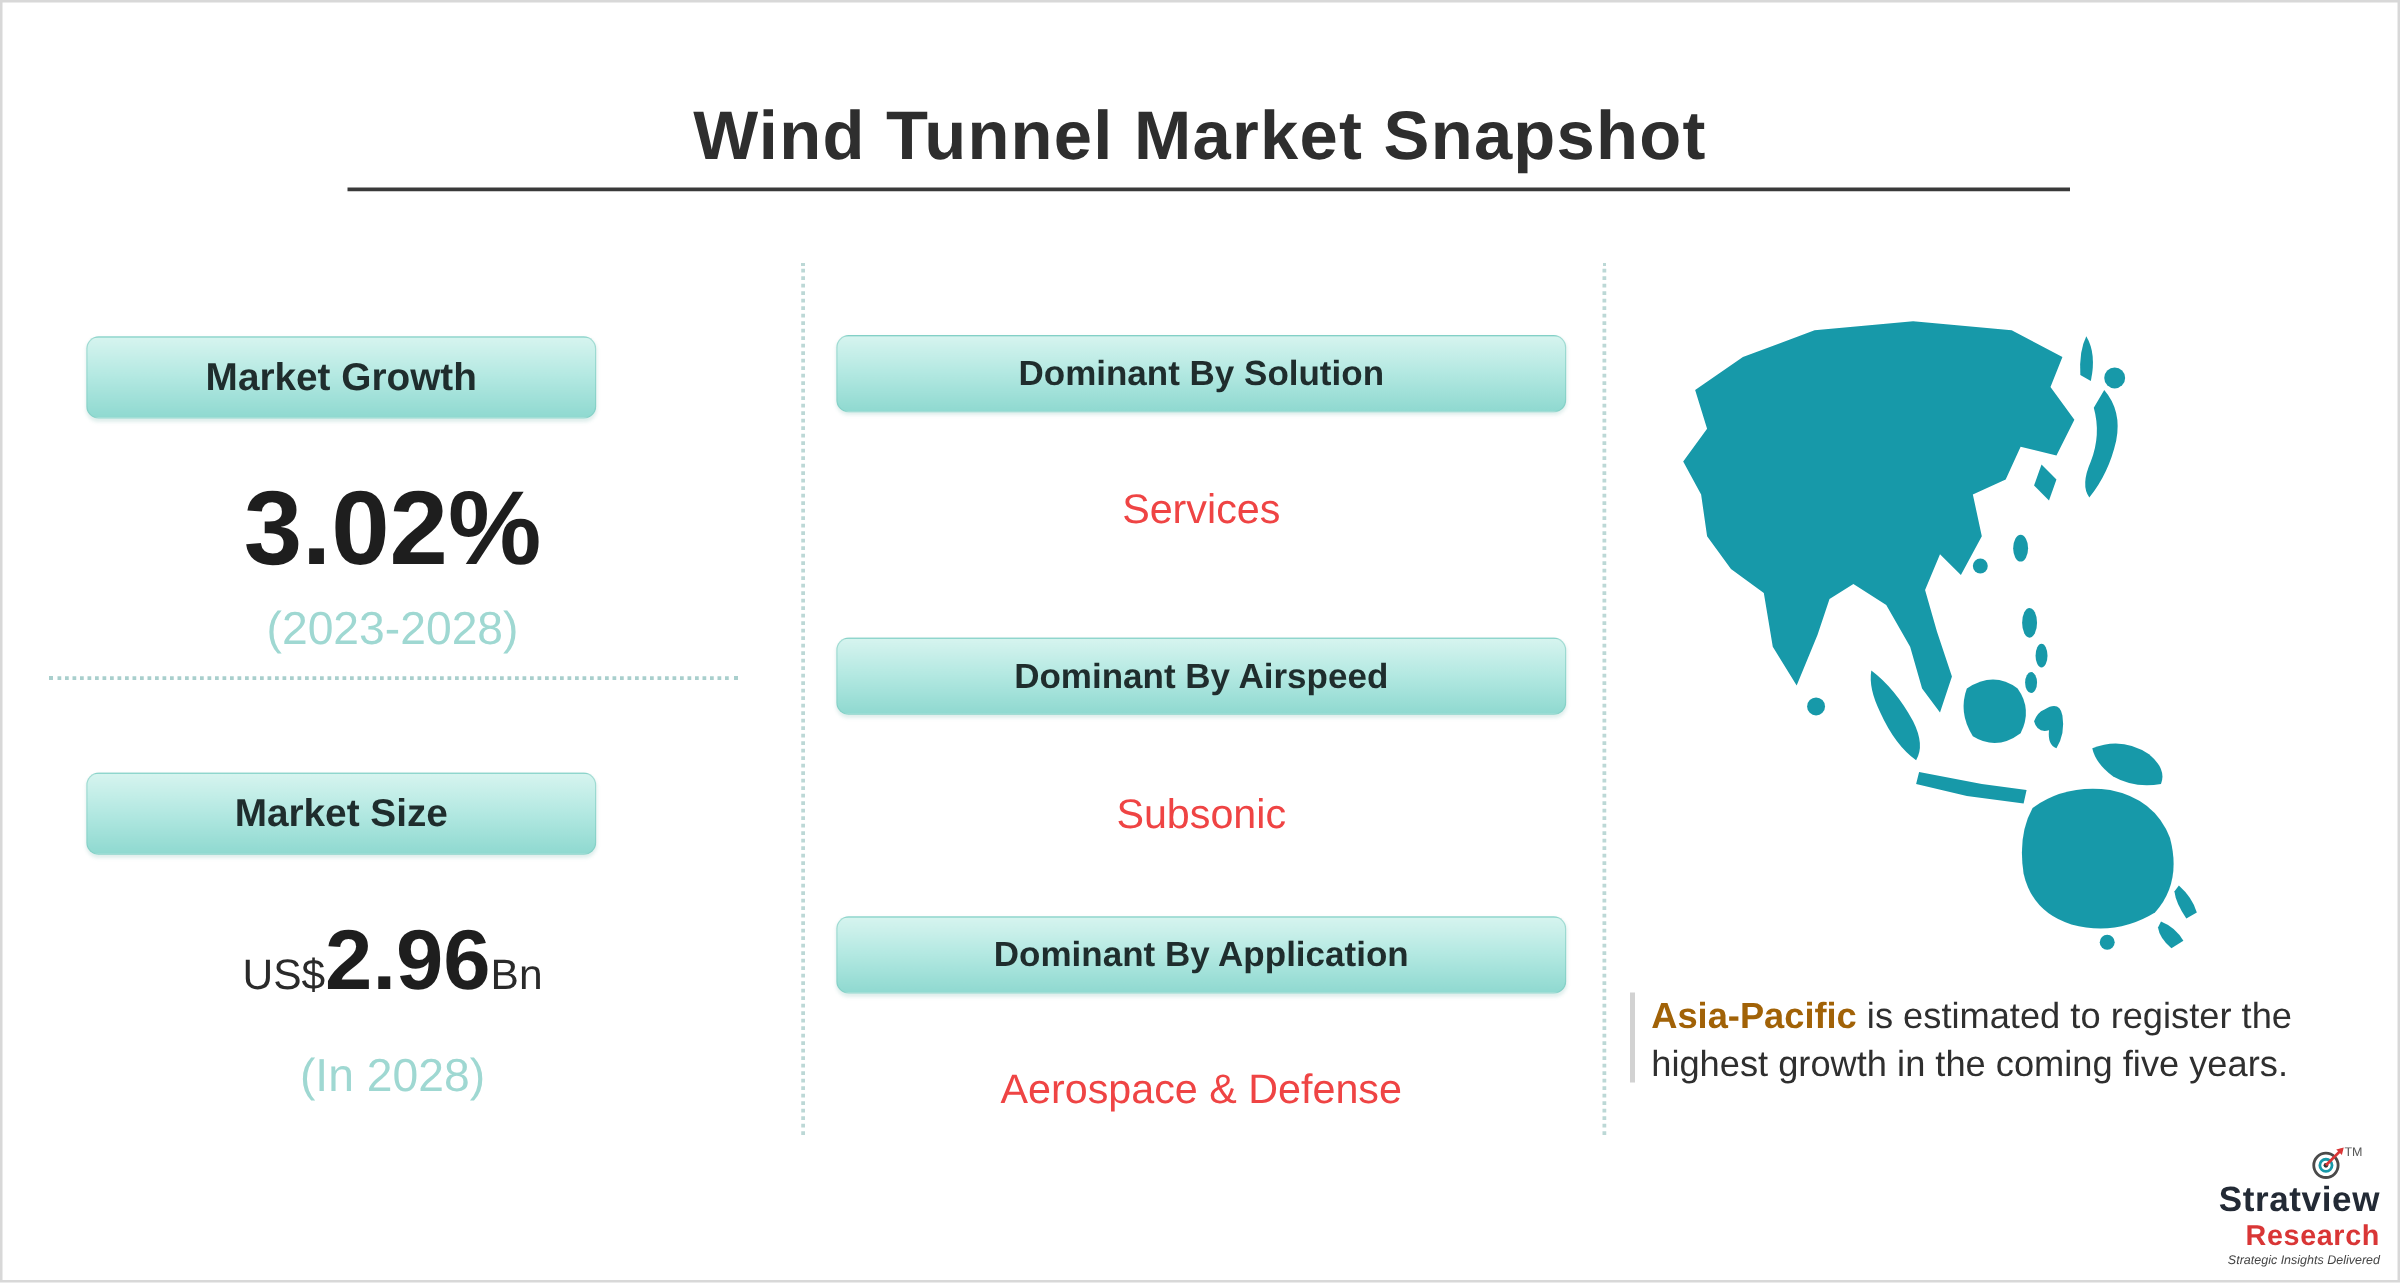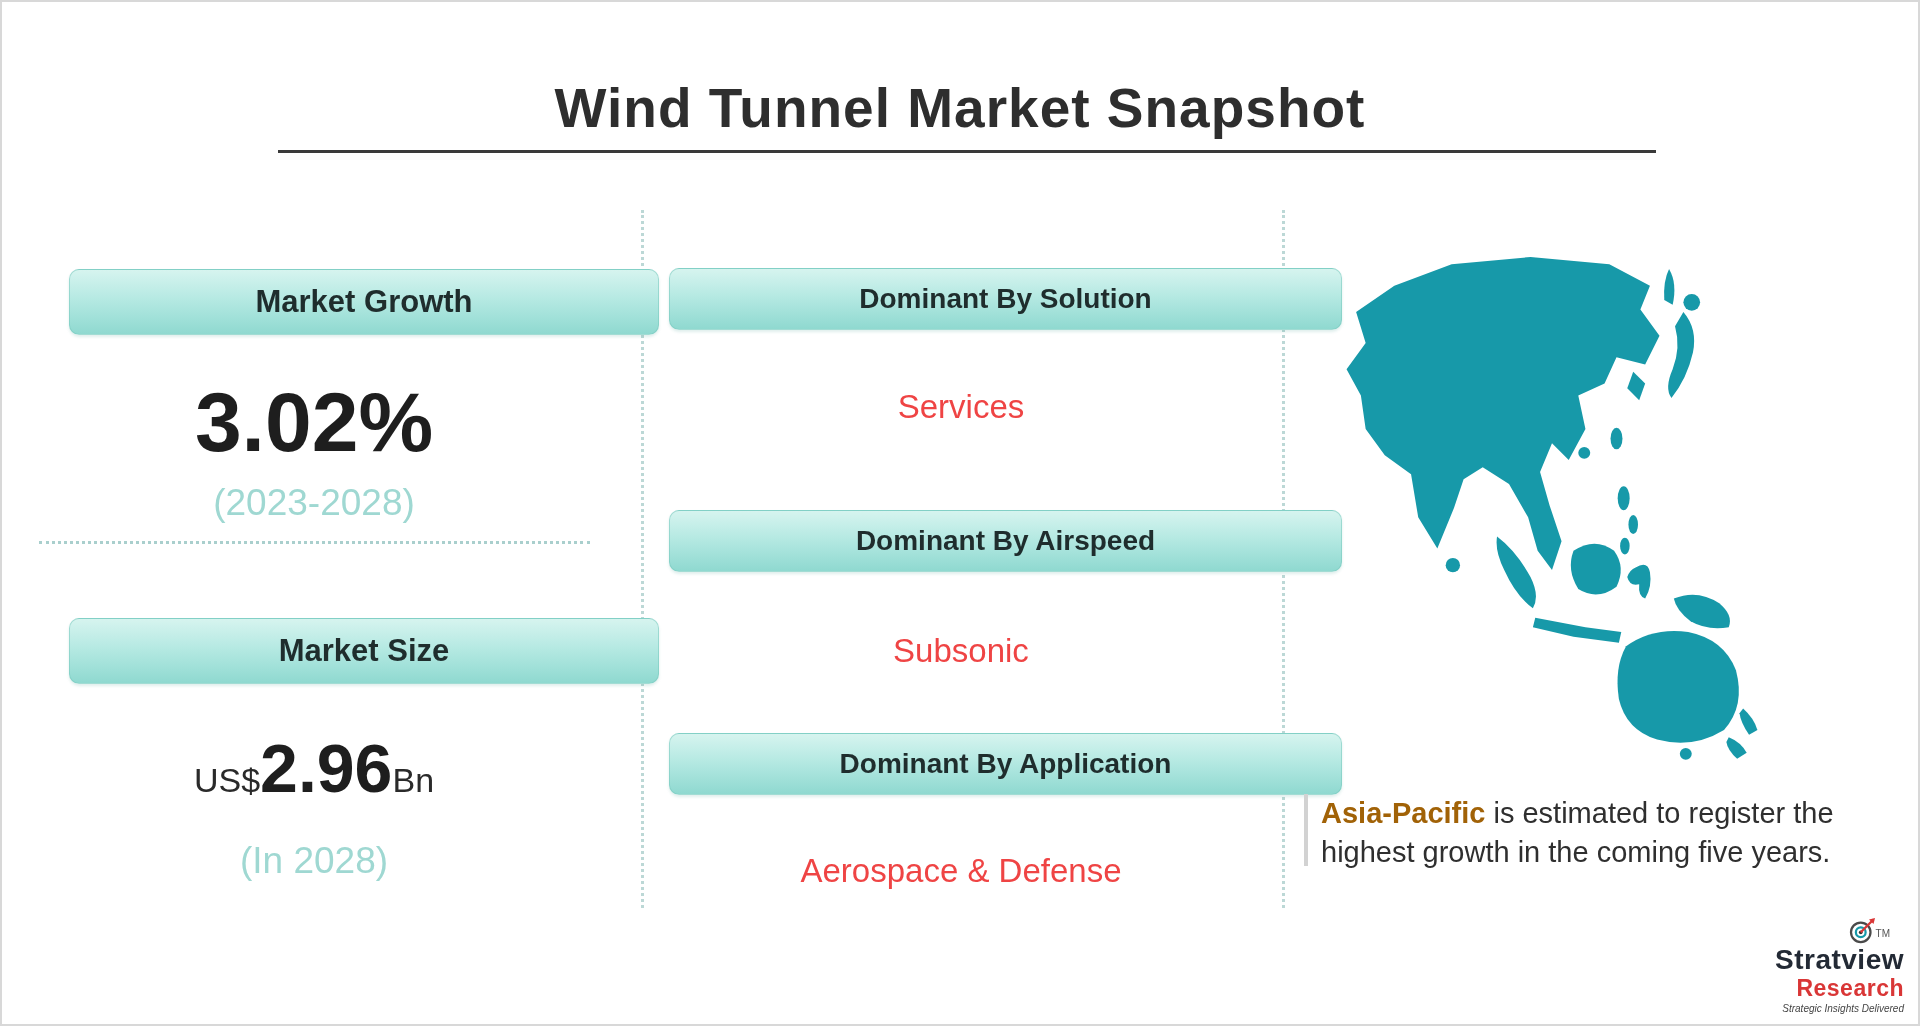--- a/index.html
+++ b/index.html
@@ -49,22 +49,22 @@
   
   .pill{
     position:absolute;
     background:linear-gradient(180deg,var(--pill-light) 0%,var(--pill-mid) 50%,var(--pill-dark) 100%);
     border:1px solid rgba(120,200,190,.55);
     border-radius:10px;
     display:flex;align-items:center;justify-content:center;
     color:#1f2d2d;font-weight:700;
     box-shadow:0 2px 3px rgba(80,160,150,.18);
   }
-  .pill.left-col{left:67px;width:590px;height:66px;font-size:31px;}
-  .pill.mid-col{left:667px;width:673px;height:62px;font-size:28px;}
+  .pill.left-col{left:67px;width:408px;height:66px;font-size:31px;}
+  .pill.mid-col{left:667px;width:584px;height:62px;font-size:28px;}
   
   .growth-value{
     position:absolute;top:378px;left:67px;width:490px;
     text-align:center;font-size:84px;font-weight:800;color:#1e1e1e;
     line-height:1;
   }
   .period{
     position:absolute;left:67px;width:490px;
     text-align:center;font-size:37px;font-weight:500;color:var(--light-teal-text);
   }
@@ -99,21 +99,21 @@
   }
   .region-text b{font-weight:700;color:#a16207;}
   
   .logo{
     position:absolute;right:14px;bottom:10px;width:170px;
     text-align:right;
   }
   .logo .icon-row{height:30px;position:relative;}
   .logo .icon-row svg{position:absolute;right:26px;top:0;}
   .logo .tm{
-    position:absolute;right:14px;top:13px;font-size:10px;color:#555;
+    position:absolute;right:14px;top:2px;font-size:10px;color:#555;
   }
   .logo-name{
     font-size:28px;font-weight:700;color:#232a35;line-height:1.05;
     letter-spacing:.5px;
   }
   .logo-research{
     font-size:23px;font-weight:700;color:var(--logo-red);line-height:1.15;
     letter-spacing:.5px;
   }
   .logo-tagline{

